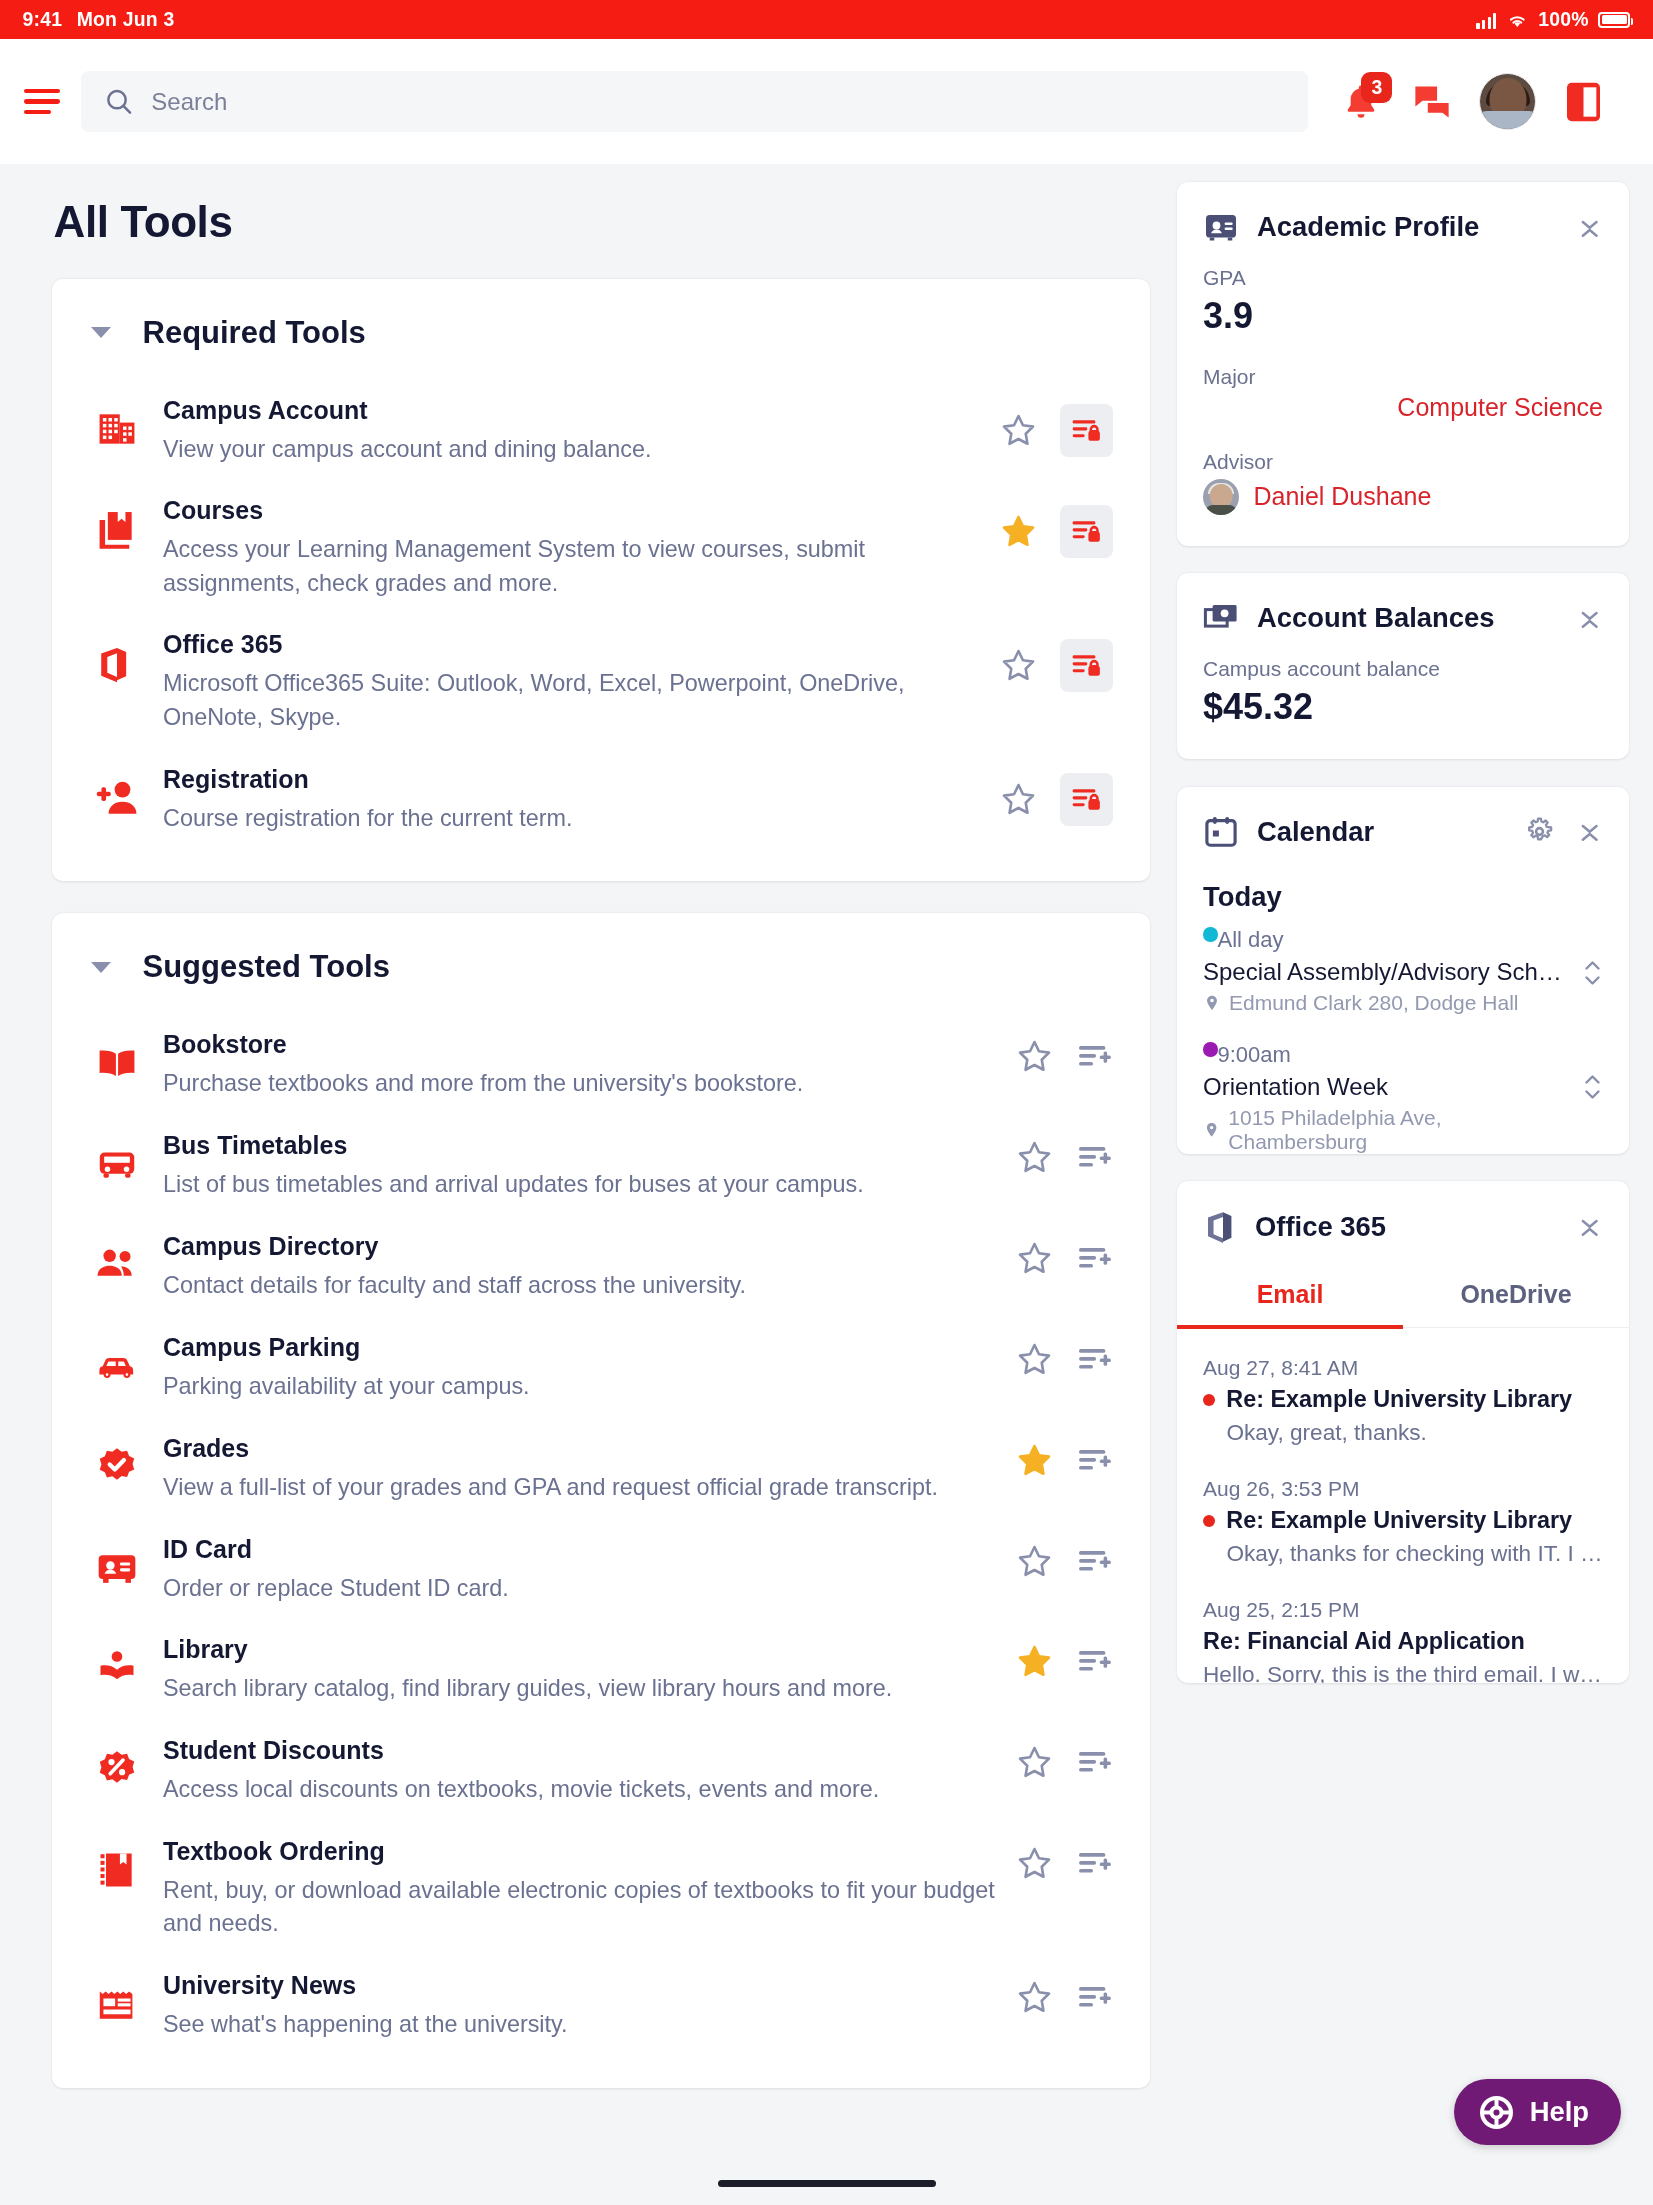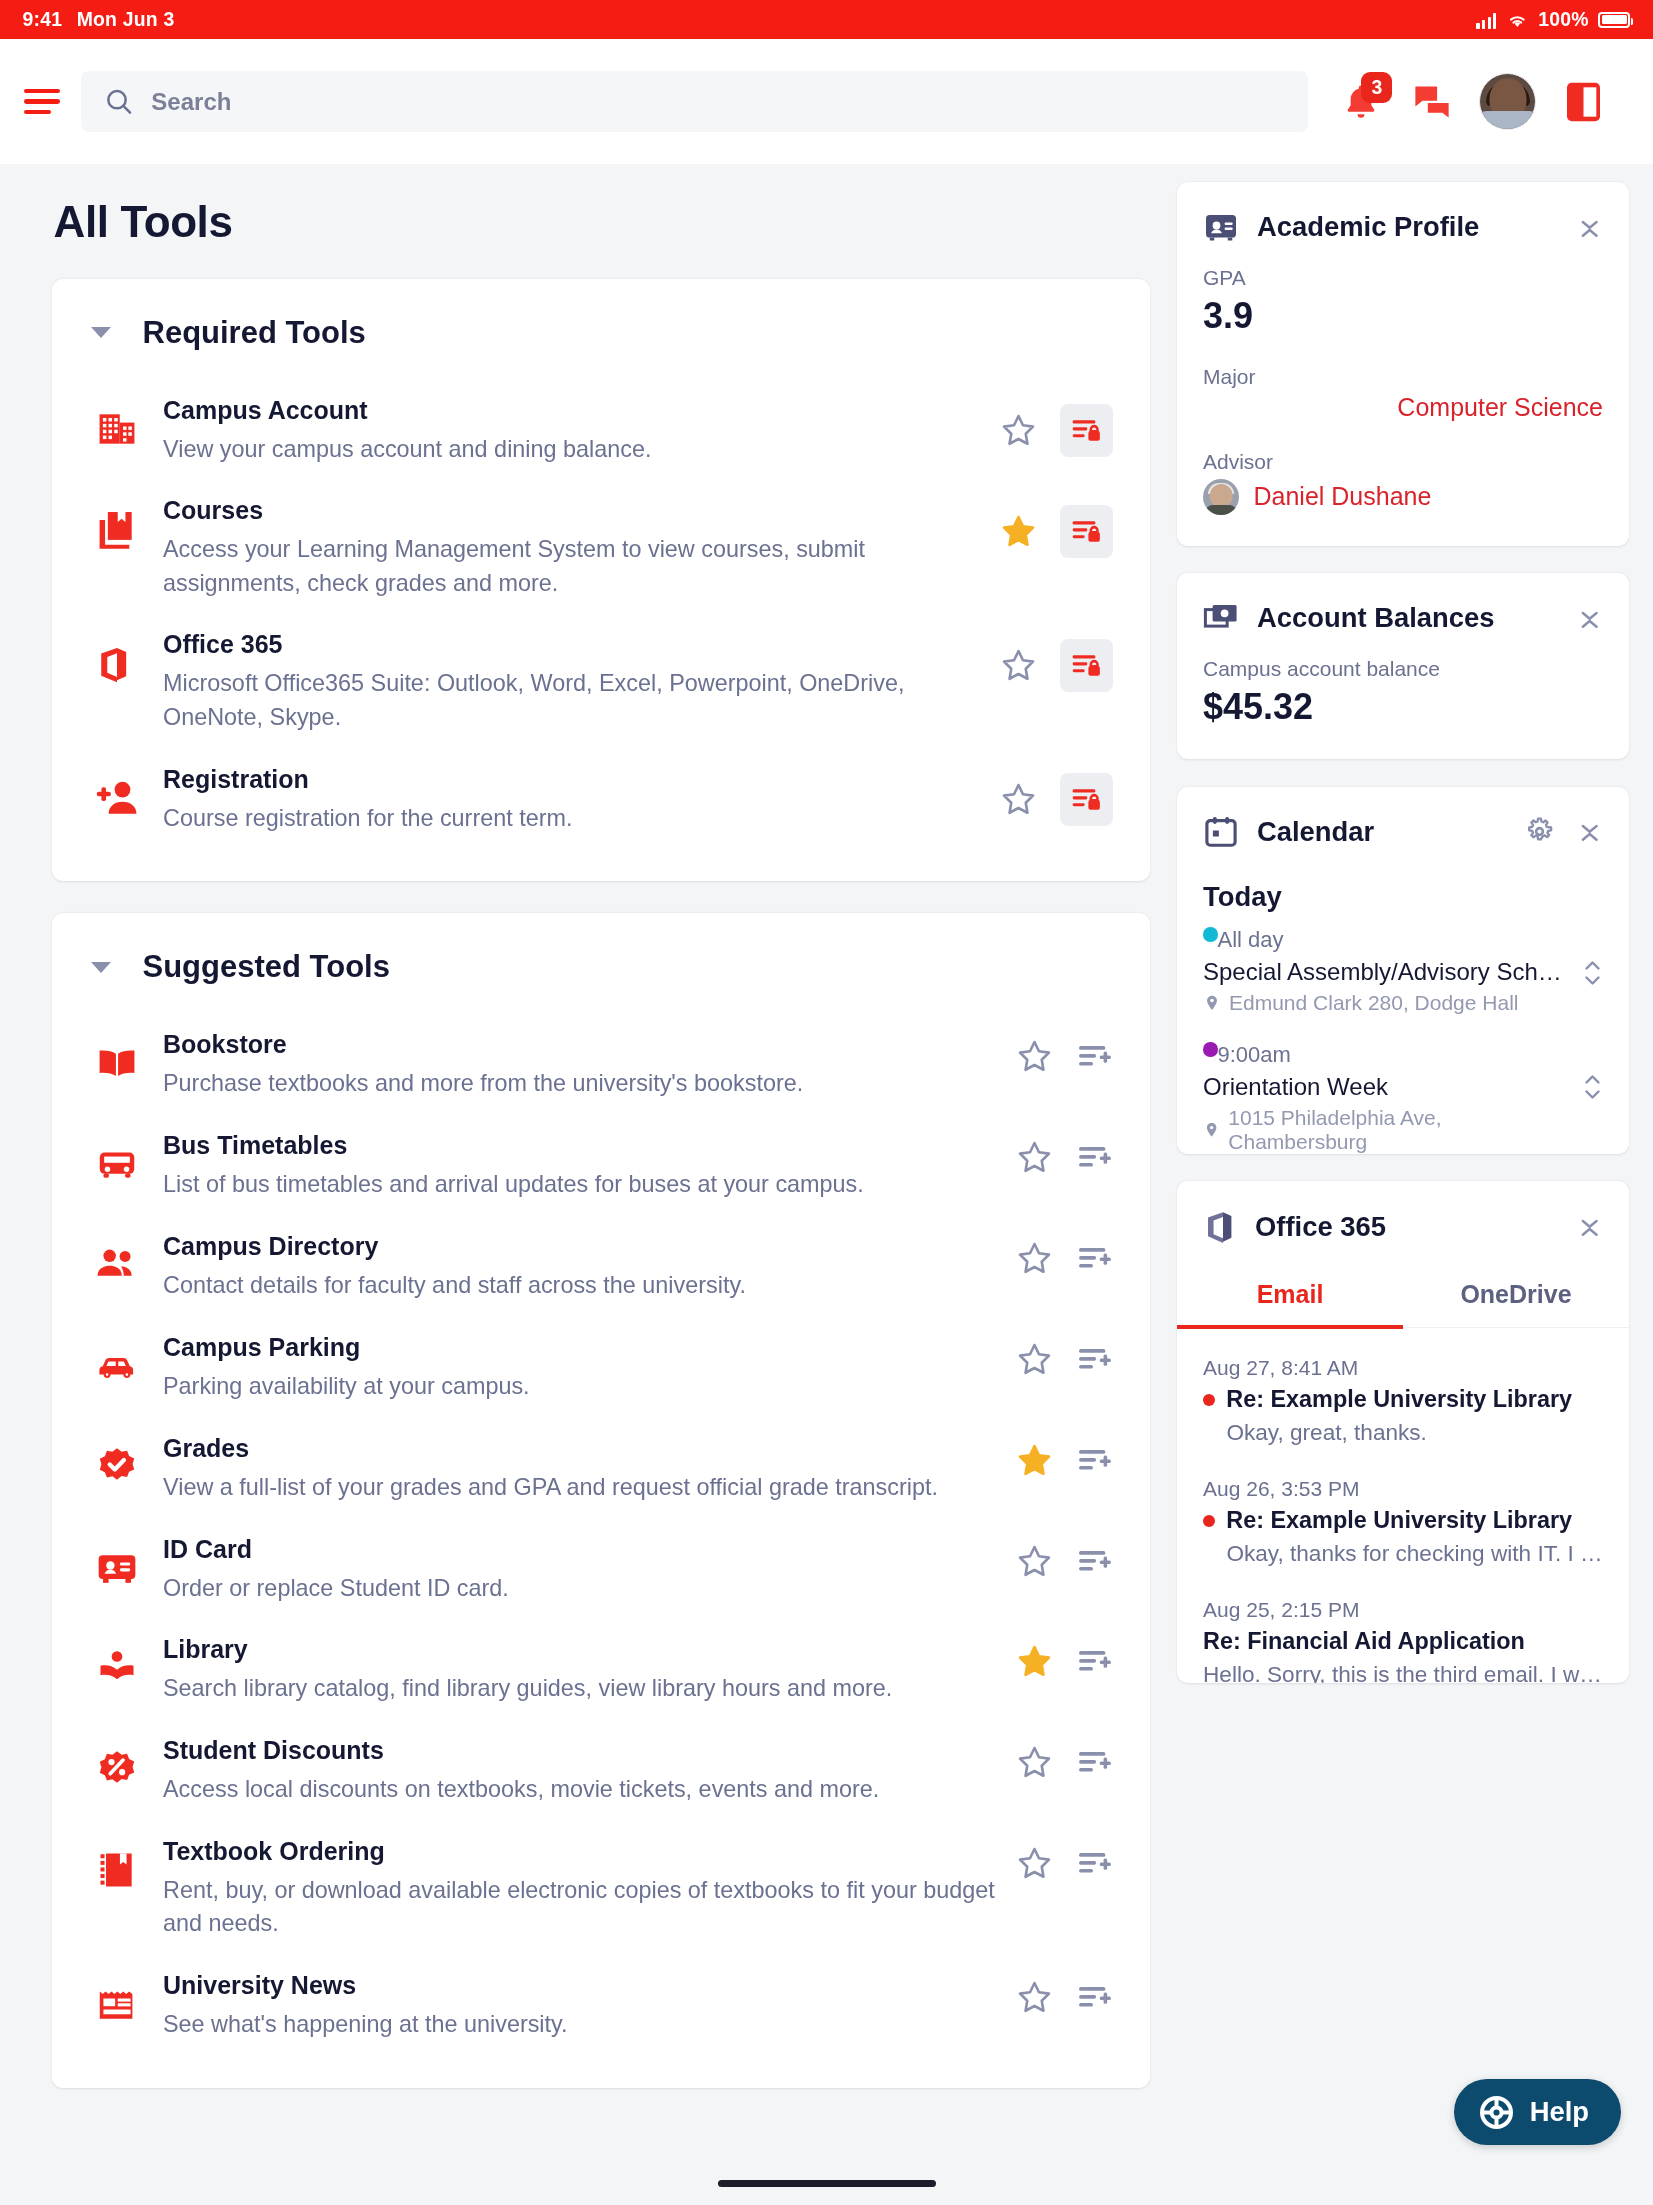--- a/index.html
+++ b/index.html
@@ -37,21 +37,21 @@
   .hamburger i { display:block; height:4.8px; background:#f51c14; border-radius:2.4px; }
   .hamburger i:nth-child(1){width:36px}
   .hamburger i:nth-child(2){width:36px}
   .hamburger i:nth-child(3){width:27.4px}
   .searchbox {
     flex:1; height:61px; background:#f5f6f8; border-radius:8px;
     display:flex; align-items:center; padding:0 22.6px; gap:18px; max-width:1227px;
   }
   .searchbox input {
     border:0; background:transparent; outline:none; font-size:24px;
-    color:#701a75; font-family:inherit; width:100%;font-weight:bold;
+    color:#701a75; font-family:inherit; width:100%;
   }
   .searchbox input::placeholder { color:#7b8098; }
   .hdr-icons { display:flex; align-items:center; gap:24px; margin-left:11.3px; }
   .ic-btn { position:relative; width:47px; height:47px; display:flex; align-items:center; justify-content:center; cursor:pointer;}
   .badge {
     position:absolute; top:-6.5px; right:-8px; min-width:31px; height:31px;
     background:#e8261c; color:#fff; border-radius:9px; font-size:19.4px;
     font-weight:700; display:flex; align-items:center; justify-content:center; padding:0 6.5px;
   }
   .avatar {
@@ -132,21 +132,21 @@
                white-space:nowrap; overflow:hidden; text-overflow:ellipsis;}
   .unread-dot { width:12px;height:12px;border-radius:50%;background:#e8261c;flex:none;}
   .mail-prev { font-size:22.6px; color:#6b7190; margin-top:6.5px; margin-left:23.4px;
                white-space:nowrap; overflow:hidden; text-overflow:ellipsis;}
   .mail.noDot .mail-prev { margin-left:0; }
   .mail.noDot .mail-subj { font-weight:600; }
 
   
   .fab {
     position:absolute; right:32px; bottom:60px; height:66px; border-radius:33px;
-    background:#0c4a6e; color:#fff; display:flex; align-items:center; gap:14.5px;
+    background:#701a75; color:#fff; display:flex; align-items:center; gap:14.5px;
     padding: 0 32px 0 24px; font-size:27.4px; font-weight:600; cursor:pointer;
     box-shadow:0 2.4px 8px rgba(0,0,0,.18);
   }
   .homebar { position:absolute; left:50%; transform:translateX(-50%); bottom:18px;
              width:218px; height:7.3px; background:#1b1d29; border-radius:4px; }
 </style>
 </head>
 <body>
 
 <div class="screen">

